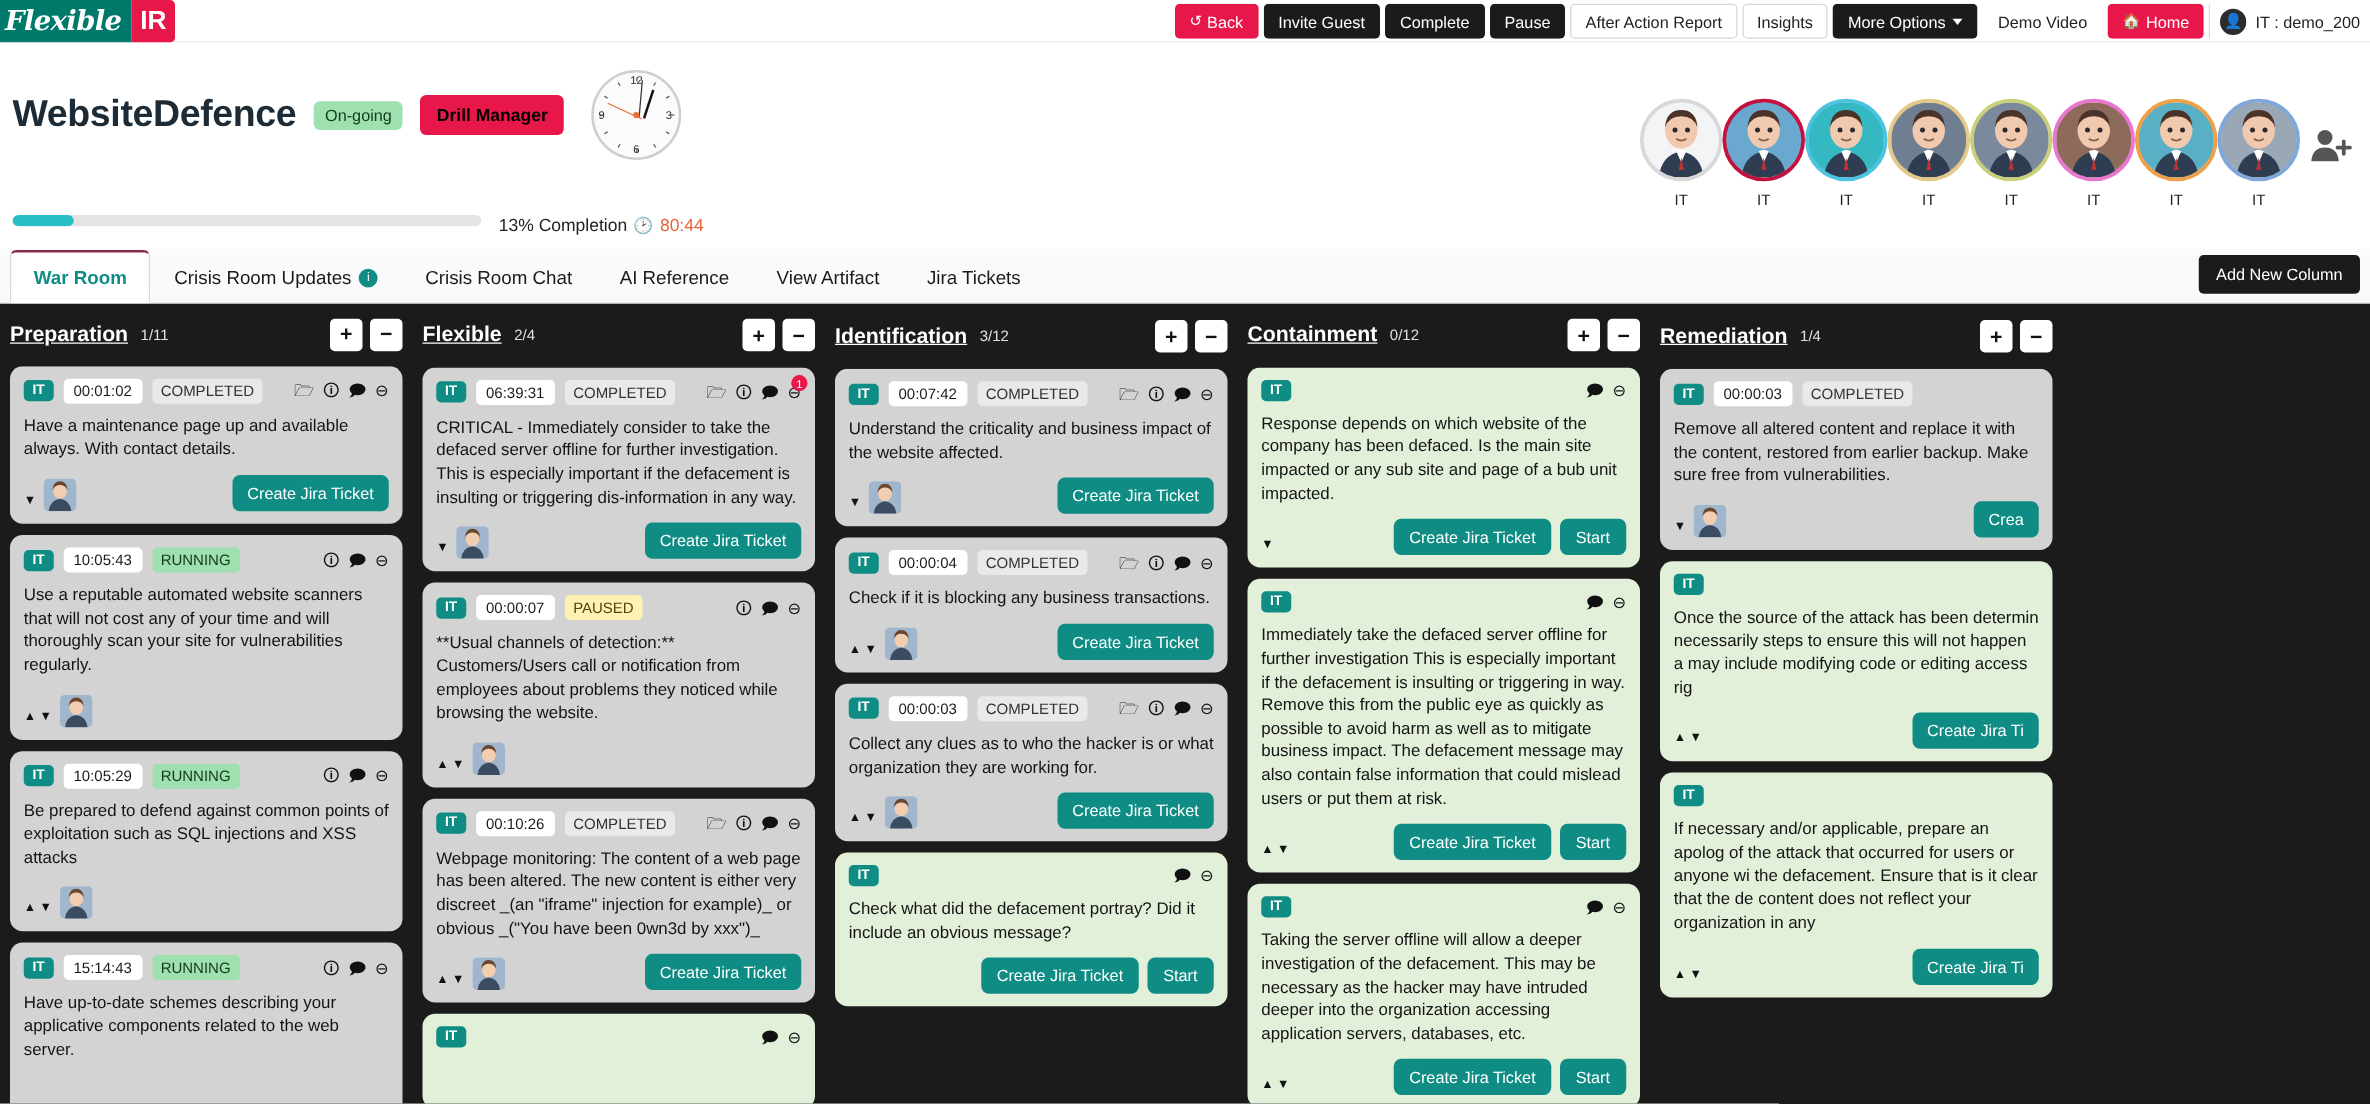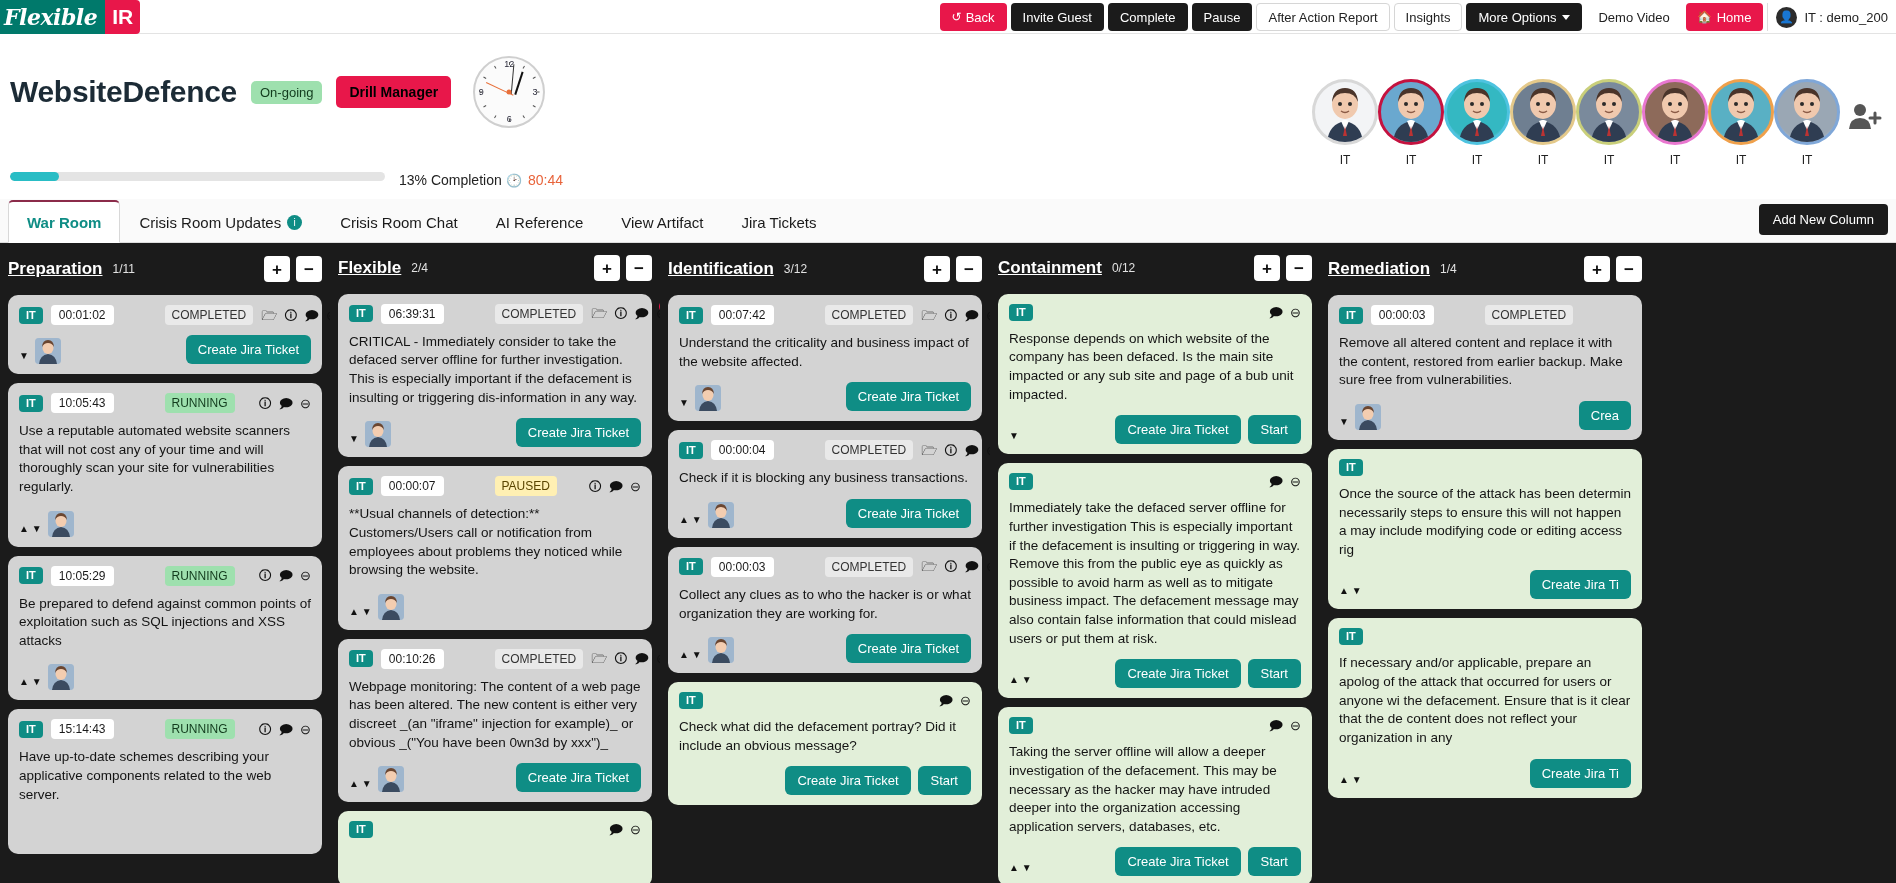--- a/index.html
+++ b/index.html
@@ -198,21 +198,21 @@
     display:flex; align-items:center; gap:8px; margin-bottom: 9px;
   }
   .pill-it {
     background:#0f8d85; color:#fff; font-size:11px; font-weight:bold;
     border-radius:4px; padding: 3px 7px; line-height:1;
   }
   .pill-time {
     background:#ffffff; color:#1a1a1a; font-size:12px;
     border-radius:4px; padding: 4px 8px; line-height:1;
   }
-  .pill-status { font-size:12px; border-radius:4px; padding:4px 7px; line-height:1;margin-left:43px;}
+  .pill-status { font-size:12px; border-radius:4px; padding:4px 7px; line-height:1;}
   .st-completed { background:#e9e9e9; color:#333; }
   .st-running   { background:#9ee0ae; color:#123b1d; }
   .st-paused    { background:#fff0b3; color:#5a4500; }
   .card-icons {
     margin-left:auto; display:flex; align-items:center; gap:7px;
     color:#111; font-size:13px; position:relative;
   }
   .ico { cursor:pointer; display:flex; align-items:center; line-height:1;}
   .ico-badge {
     position:absolute; right:-5px; top:-7px;
@@ -508,20 +508,21 @@
             <span class="pill-it">IT</span>
             <span class="pill-time">00:01:02</span>
             <span class="pill-status st-completed">COMPLETED</span>
             <span class="card-icons">
               <span class="ico">🗁</span>
               <span class="ico">🛈</span>
               <span class="ico">🗩</span>
               <span class="ico">⊖</span>
             </span>
           </div>
+          <div class="card-text">Have a maintenance page up and available always. With contact details.</div>
           <div class="card-foot">
             <span class="arrows">▼</span>
             <span class="mini-av">
               <svg width="26" height="26" viewBox="0 0 26 26">
                 <rect width="26" height="26" fill="#9fb6cd"></rect>
                 <ellipse cx="13" cy="10" rx="5.5" ry="6" fill="#f3cdb0"></ellipse>
                 <path d="M7 9 Q7.5 2 13 2 Q18.5 2 19 9 Q17 5 13 5 Q9 5 7 9Z" fill="#6b4630"></path>
                 <path d="M4 26 Q5 17 13 16 Q21 17 22 26 Z" fill="#3b4b60"></path>
               </svg>
             </span>

